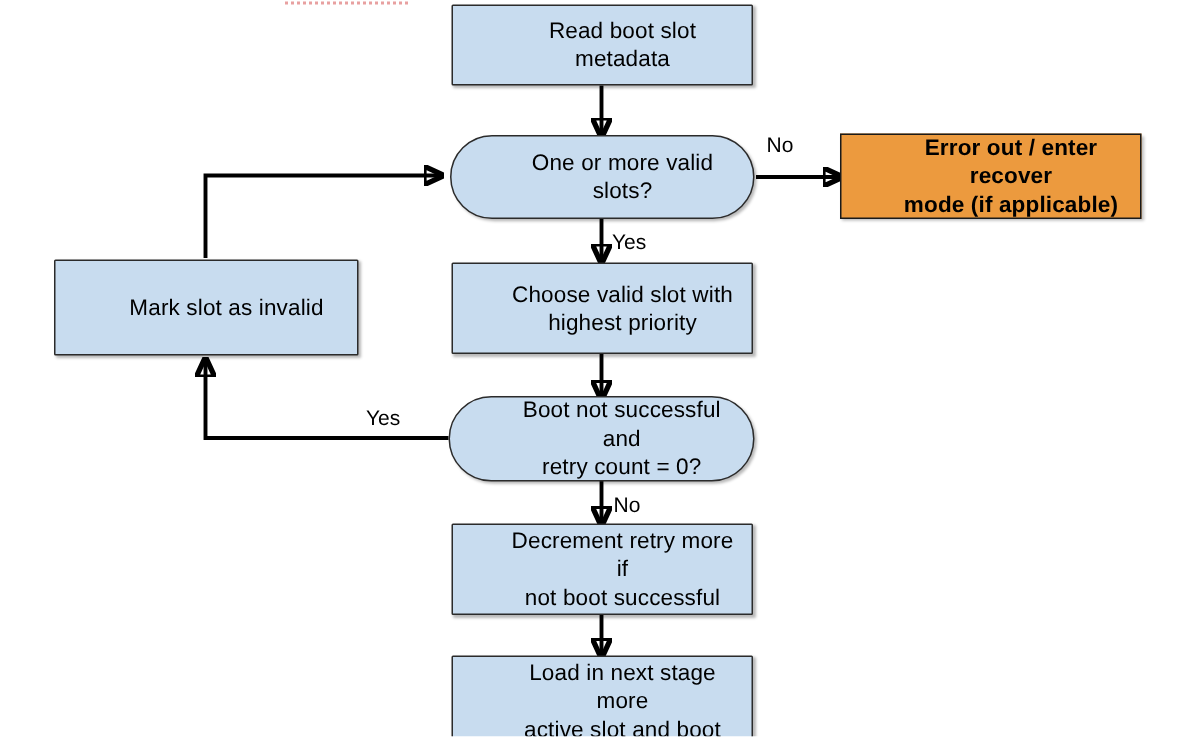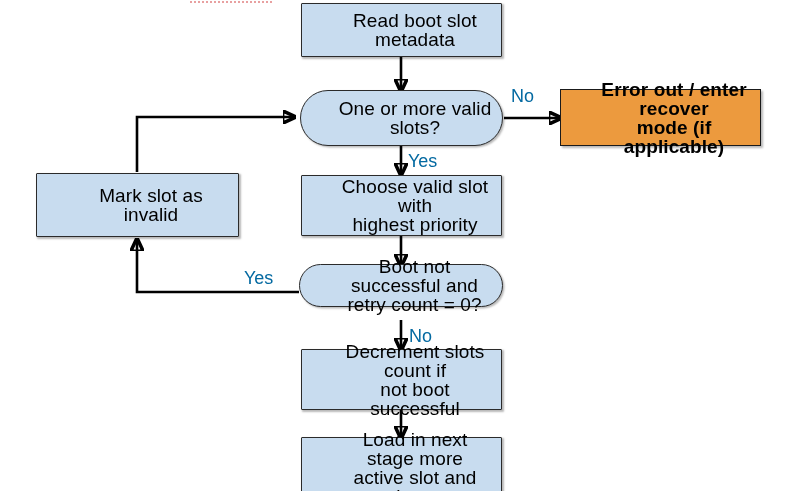--- a/index.html
+++ b/index.html
@@ -19,21 +19,21 @@
     overflow: hidden;
   }
   .node {
     position: absolute;
     box-sizing: border-box;
     display: flex;
     align-items: center;
     justify-content: center;
     text-align: center;
     color: #000000;
-    font-size: 19px;
+    font-size: 15px;
     line-height: 19px;
     letter-spacing: 0.1px;
     border: 1.6px solid #2b2b2b;
     background: #c8dcef;
     box-shadow: 1.5px 1.5px 2px rgba(0,0,0,0.28);
     padding-left: 27px;
   }
   .node.process { border-radius: 1px; }
   .node.decision { border-radius: 999px; }
   .node.error {
@@ -41,22 +41,22 @@
     border-color: #1a1a1a;
     font-weight: bold;
   }
   .node .node-text {
     display: block;
     padding: 0 8px;
     white-space: pre-line;
   }
   .edge-label {
     position: absolute;
-    color: #0369a1;
-    font-size: 18px;
+    color: #000000;
+    font-size: 14px;
     line-height: 16px;
     white-space: nowrap;
   }
   svg.links {
     position: absolute;
     left: 0;
     top: 0;
     width: 786px;
     height: 491px;
     overflow: visible;
@@ -111,27 +111,27 @@
 
   <div class="node process" style="left:301px; top:175px; width:201px; height:61px;">
     <span class="node-text">Choose valid slot with
 highest priority</span>
   </div>
 
   <div class="node process" style="left:36px; top:173px; width:203px; height:64px;">
     <span class="node-text">Mark slot as invalid</span>
   </div>
 
-  <div class="node decision" style="left:299px; top:264px; width:204px; height:43px;">
+  <div class="node decision" style="left:299px; top:264px; width:204px; height:57px;">
     <span class="node-text">Boot not successful and
 retry count = 0?</span>
   </div>
 
   <div class="node process" style="left:301px; top:349px; width:201px; height:61px;">
-    <span class="node-text">Decrement slots count if
+    <span class="node-text">Decrement retry more if
 not boot successful</span>
   </div>
 
   <div class="node process" style="left:301px; top:437px; width:201px; height:61px;">
     <span class="node-text">Load in next stage more
 active slot and boot</span>
   </div>
 
   <div class="edge-label" style="left:511px; top:88px;">No</div>
 

